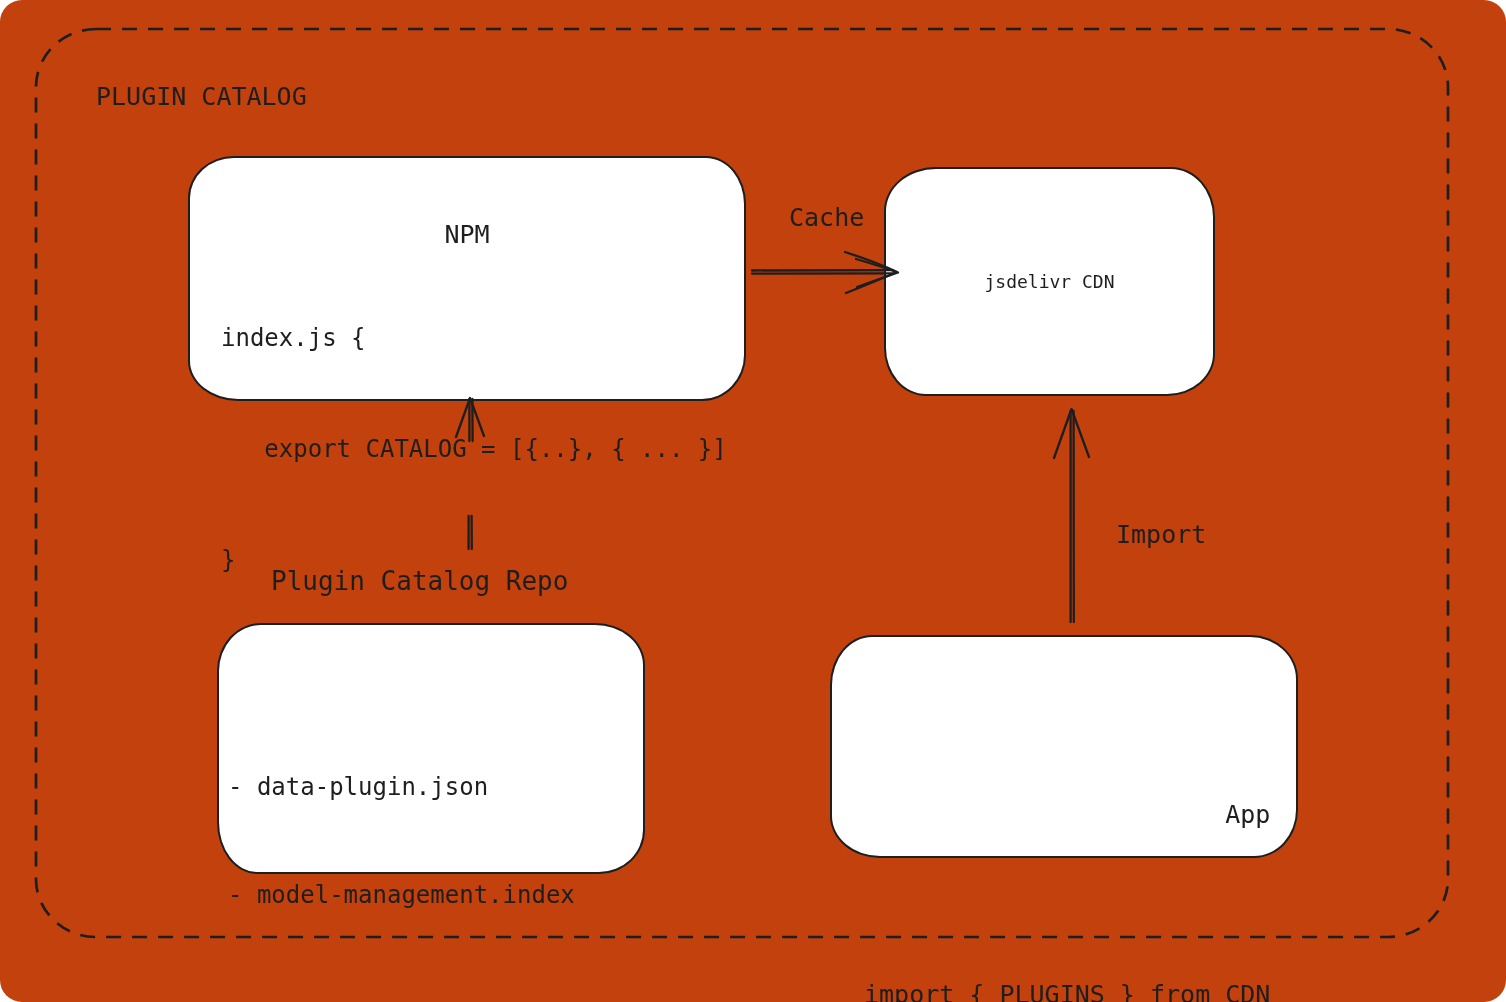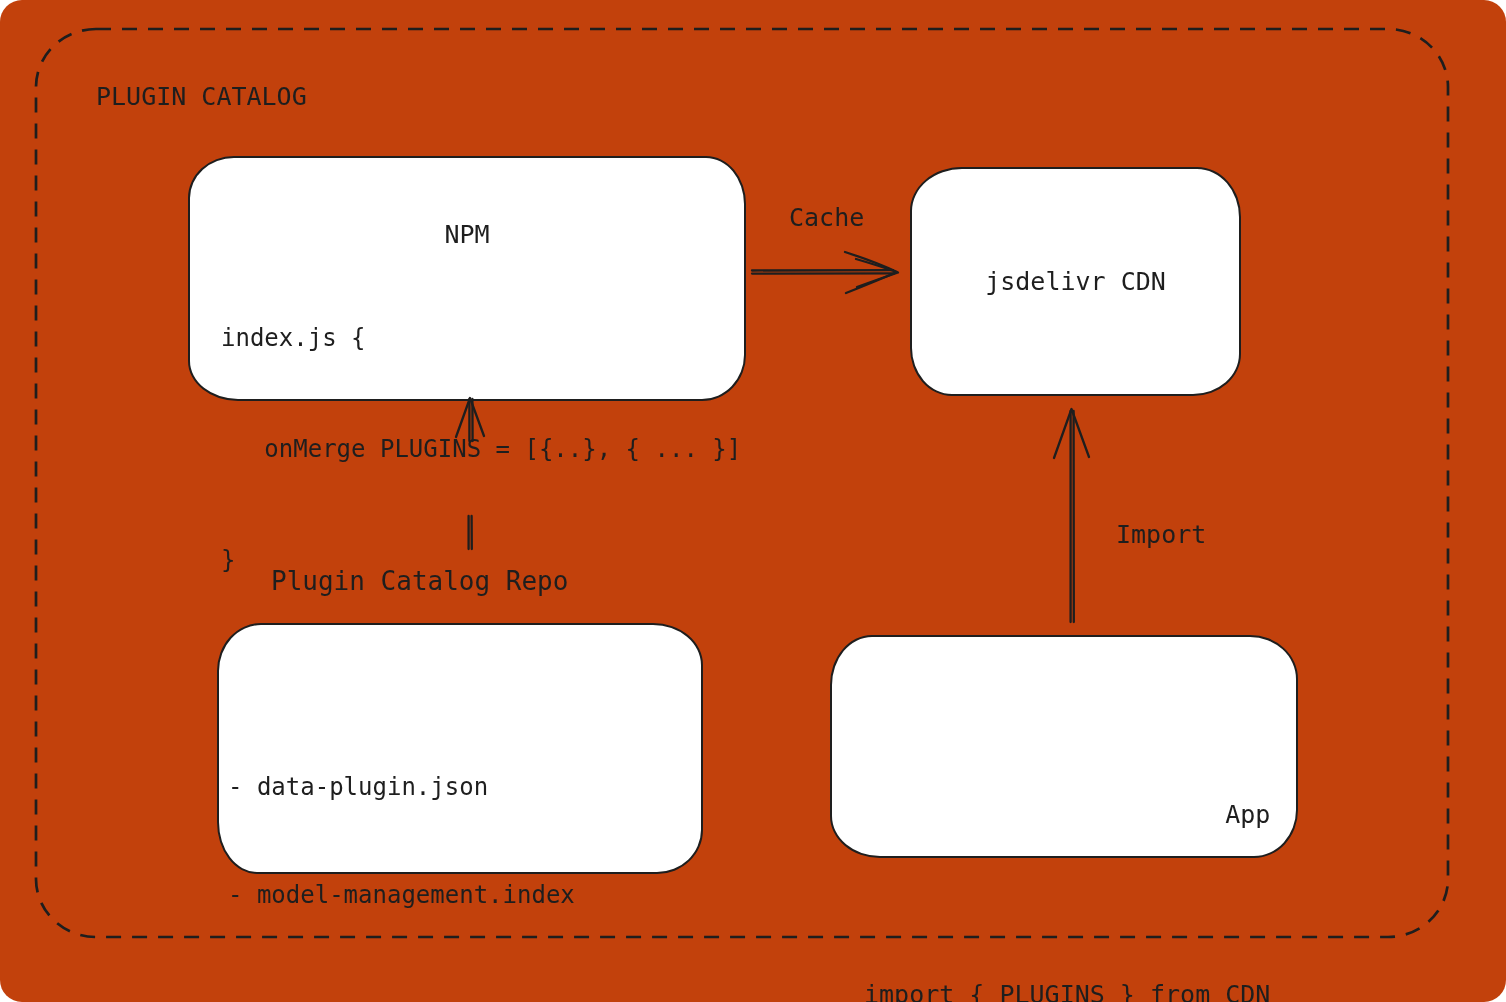--- a/index.html
+++ b/index.html
@@ -27,26 +27,26 @@
     pointer-events:none;
   }
   
   #diagram-title{left:96px;top:82px;font-size:25px;}
   
   #npm-box{left:188px;top:156px;width:558px;height:245px;
     border-radius:46px 40px 44px 50px / 42px 48px 46px 40px;}
   #npm-title{position:absolute;left:0;top:38px;width:100%;text-align:center;font-size:25px;margin-top:24px;}
   #npm-code{position:absolute;left:31px;top:88px;font-size:24px;line-height:37px;}
   
-  #cdn-box{left:910px;top:167px;width:331px;height:229px;
+  #cdn-box{left:884px;top:167px;width:331px;height:229px;
     border-radius:52px 44px 48px 42px / 44px 50px 42px 48px;
-    display:flex;align-items:center;justify-content:center;font-size:25px;}
+    display:flex;align-items:center;justify-content:center;font-size:18px;}
   
   #repo-label{left:271px;top:566px;font-size:26px;}
-  #repo-box{left:217px;top:623px;width:486px;height:251px;
+  #repo-box{left:217px;top:623px;width:428px;height:251px;
     border-radius:44px 50px 46px 40px / 48px 42px 44px 52px;}
   #repo-files{position:absolute;left:9px;top:72px;font-size:24px;line-height:36px;}
   
   #app-box{left:830px;top:635px;width:468px;height:223px;
     border-radius:42px 48px 44px 50px / 50px 44px 48px 42px;text-align:right;}
   #app-body{position:absolute;left:32px;top:28px;font-size:25px;line-height:60px;}
   
   #cache-label{left:789px;top:203px;font-size:25px;}
   #build-label{left:330px;top:449px;width:280px;text-align:center;font-size:25px;line-height:31px;}
   #import-label{left:1108px;top:520px;font-size:25px;margin-left:8px;}
@@ -55,21 +55,21 @@
 <body>
 
 <div id="stage">
 
   <div id="diagram-title" class="abs label">PLUGIN CATALOG</div>
 
   <div id="npm-box" class="box">
     <div id="npm-title">NPM</div>
     <div id="npm-code" class="code">
       <div>index.js {</div>
-      <div>   onMerge PLUGINS = [{..}, { ... }]</div>
+      <div>   export CATALOG = [{..}, { ... }]</div>
       <div>}</div>
     </div>
   </div>
 
   <div id="cdn-box" class="box">
     <span>jsdelivr CDN</span>
   </div>
 
   <div id="repo-label" class="abs label">Plugin Catalog Repo</div>
   <div id="repo-box" class="box">

